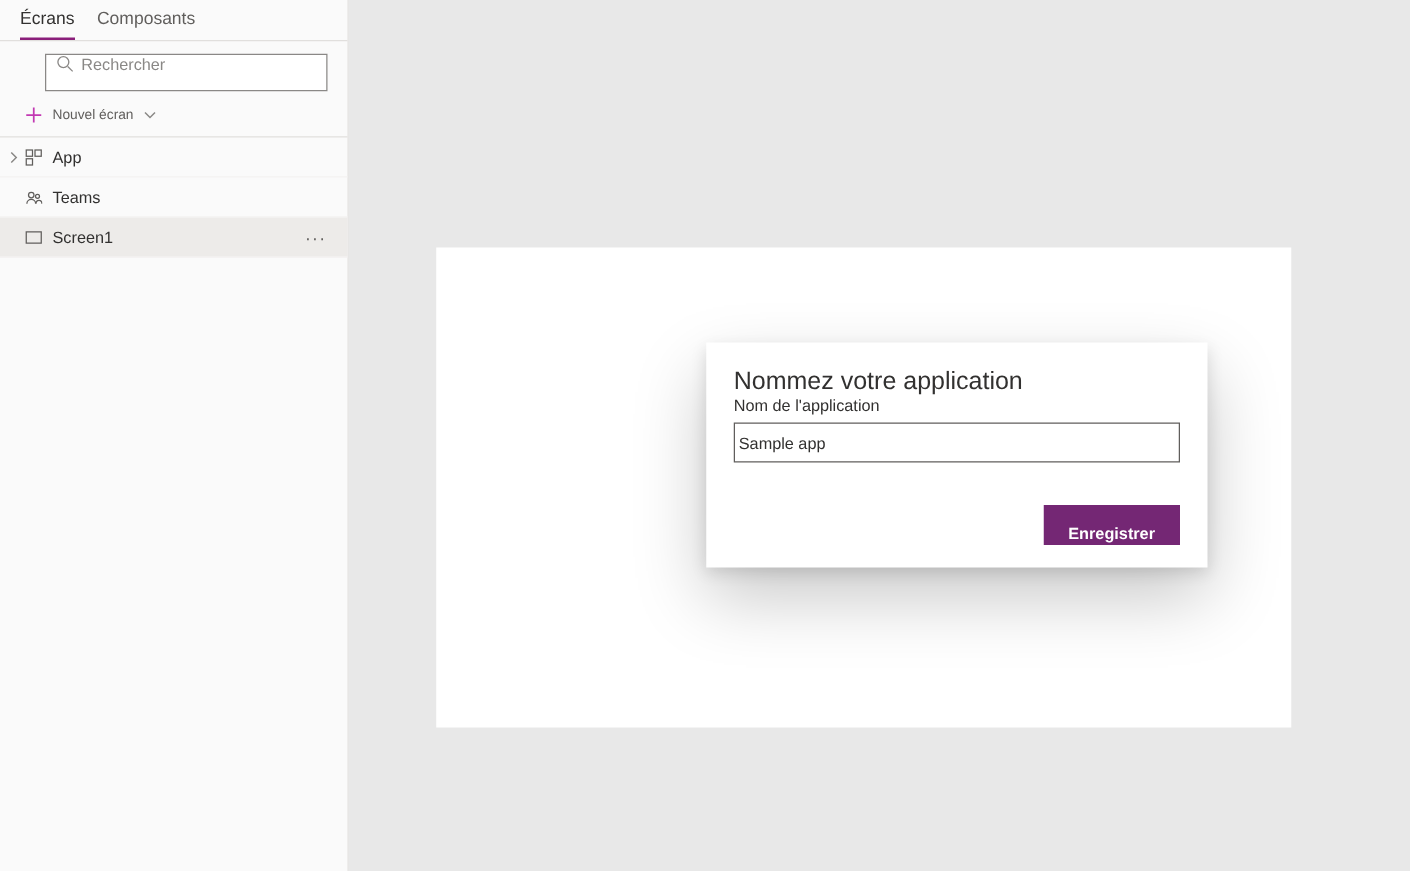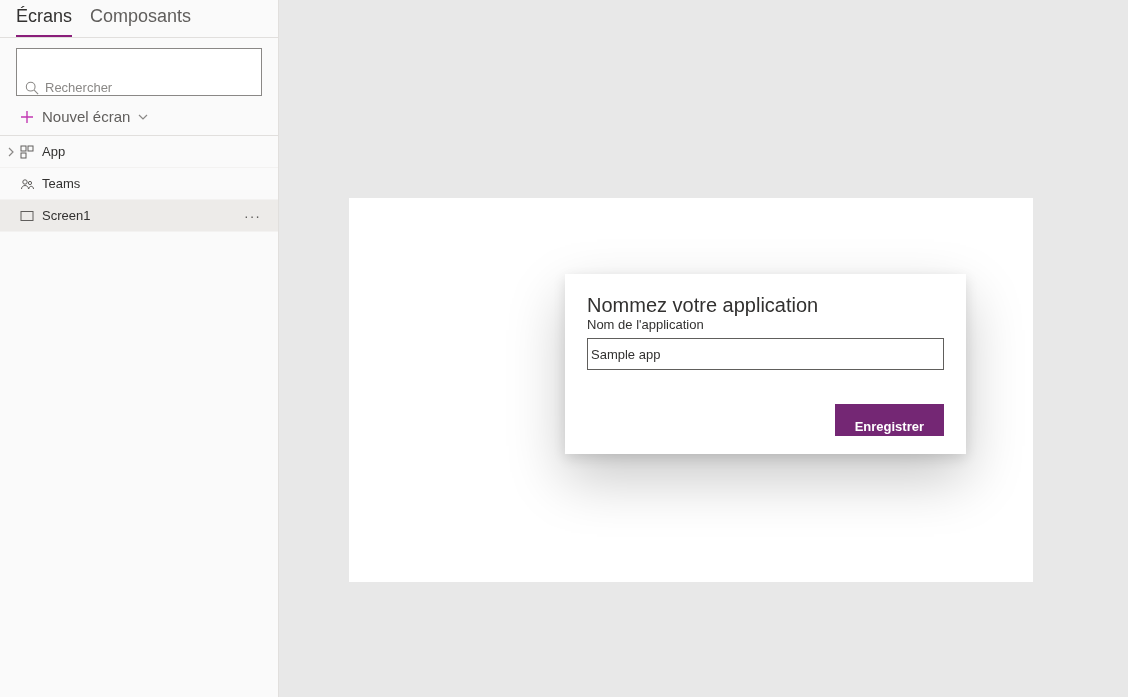--- a/index.html
+++ b/index.html
@@ -5,30 +5,30 @@
     * { box-sizing: border-box; margin: 0; padding: 0; font-family: "Segoe UI", -apple-system, sans-serif; }
     body { width: 1128px; height: 697px; display: flex; background: #fff; overflow: hidden; }
 
     
     .sidebar { width: 279px; height: 100%; border-right: 1px solid #e1dfdd; background: #fafafa; display: flex; flex-direction: column; }
     .sidebar-header { display: flex; align-items: center; justify-content: space-between; padding: 12px 16px 8px 16px; }
     .sidebar-title { font-size: 18px; font-weight: 600; color: #323130; }
     .close-x { width: 14px; height: 14px; cursor: pointer; color: #605e5c; }
 
     .tabs { display: flex; gap: 18px; padding: 0 16px; border-bottom: 1px solid #e1dfdd; }
-    .tab { font-size: 18px; color: #605e5c; padding: 6px 0 8px 0; cursor: pointer; border-bottom: 2px solid transparent; }
+    .tab { font-size: 14px; color: #605e5c; padding: 6px 0 8px 0; cursor: pointer; border-bottom: 2px solid transparent; }
     .tab.active { color: #323130; border-bottom: 2px solid #8a1e7a; }
 
     .search-wrap { padding: 10px 16px 6px 16px; }
-    .search-box { display: flex; align-items: flex-end; border: 1px solid #8a8886; background: #fff; height: 48px; padding: 0 8px; }
+    .search-box { display: flex; align-items: flex-start; border: 1px solid #8a8886; background: #fff; height: 30px; padding: 0 8px; margin-left: 20px; }
     .search-box svg { width: 14px; height: 14px; color: #8a8886; margin-right: 6px; flex-shrink: 0; }
     .search-input { border: none; outline: none; font-size: 13px; color: #323130; flex: 1; background: transparent; }
     .search-input::placeholder { color: #8a8886; }
 
-    .new-screen { display: flex; align-items: center; gap: 8px; padding: 6px 16px 10px 20px; font-size: 15px; color: #605e5c; cursor: pointer; border-bottom: 1px solid #e1dfdd; }
+    .new-screen { display: flex; align-items: center; gap: 8px; padding: 6px 16px 10px 20px; font-size: 11px; color: #605e5c; cursor: pointer; border-bottom: 1px solid #e1dfdd; }
     .plus-icon { width: 14px; height: 14px; color: #c239b3; }
     .chevron-icon { width: 10px; height: 10px; color: #8a8886; }
 
     .tree { display: flex; flex-direction: column; }
     .tree-row { display: flex; align-items: center; height: 32px; padding: 0 18px 0 6px; font-size: 13px; color: #323130; cursor: pointer; border-bottom: 1px solid #f3f2f1; }
     .tree-row.selected { background: #edebe9; }
     .tree-caret { width: 10px; height: 10px; color: #8a8886; margin-right: 2px; flex-shrink: 0; visibility: hidden; }
     .tree-row.has-caret .tree-caret { visibility: visible; }
     .tree-icon { width: 14px; height: 14px; color: #605e5c; margin: 0 8px 0 2px; flex-shrink: 0; }
     .tree-label { flex: 1; }

